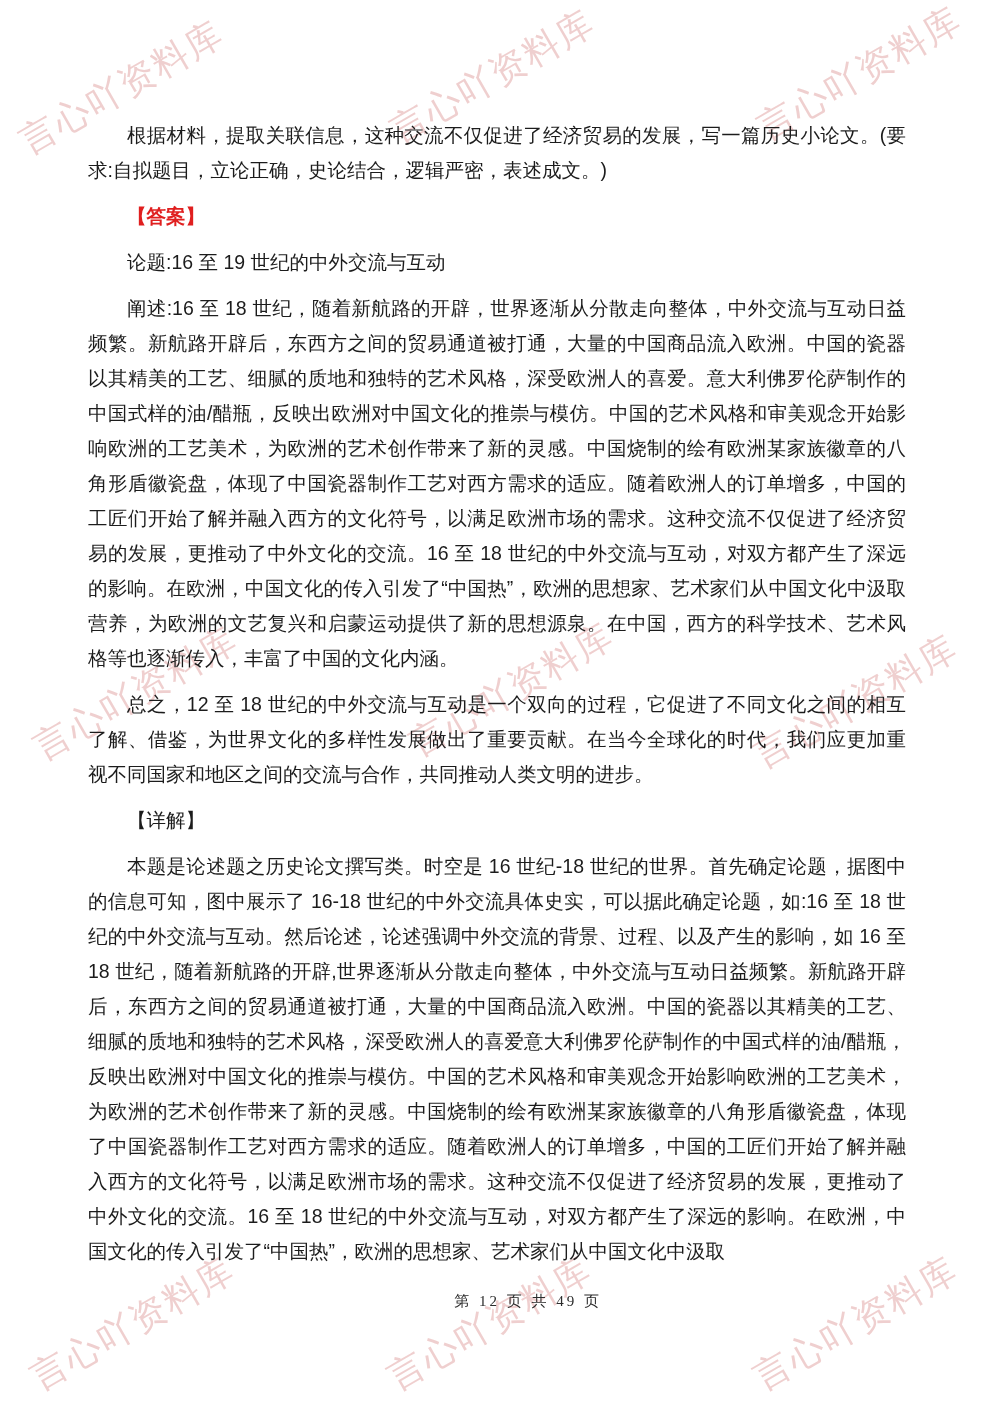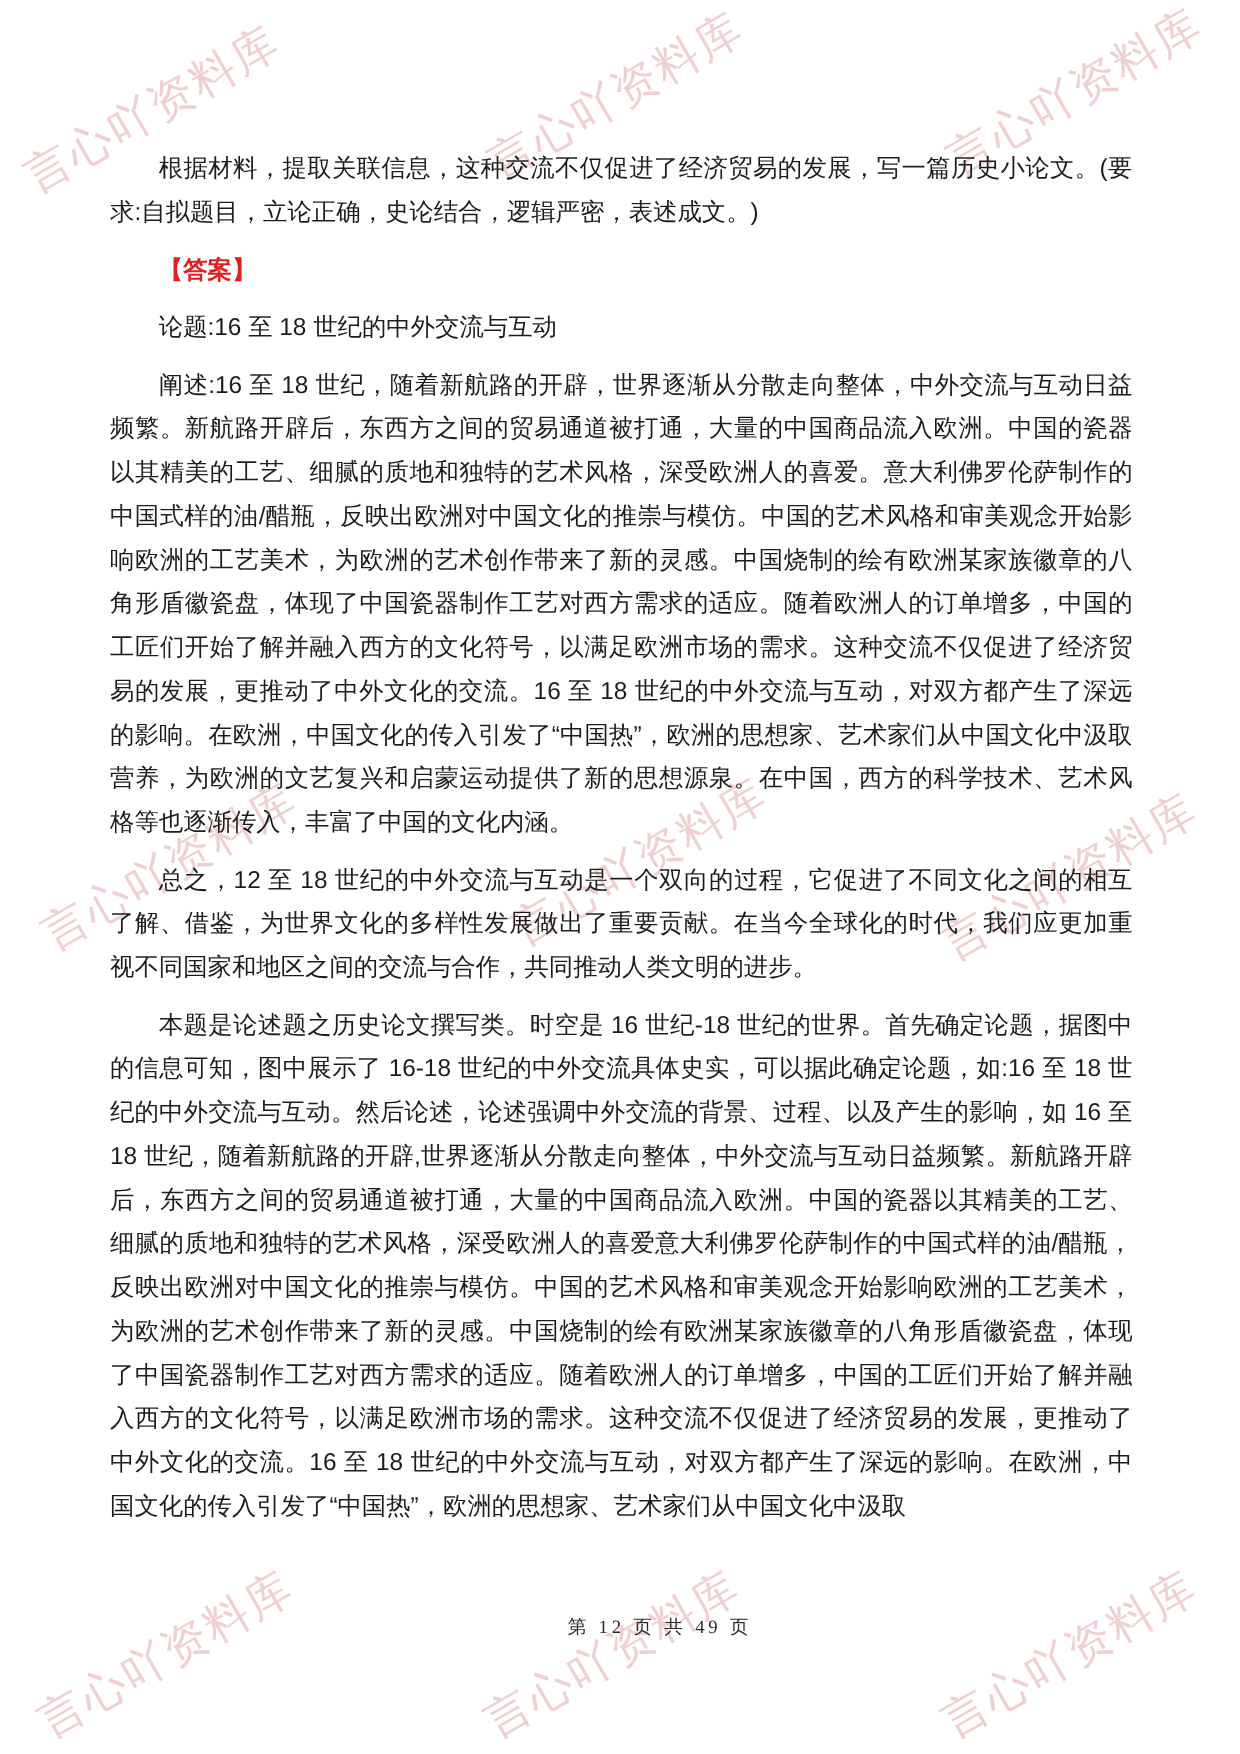--- a/index.html
+++ b/index.html
@@ -65,21 +65,22 @@
   <div class="wm" style="left: 136px; top: 694px; color: rgb(217, 138, 136);">言心吖资料库</div>
   <div class="wm" style="left: 512px; top: 690px; color: rgb(217, 138, 136);">言心吖资料库</div>
   <div class="wm" style="left: 856px; top: 702px; color: rgb(217, 138, 136);">言心吖资料库</div>
   <div class="wm" style="left: 133px; top: 1324px; color: rgb(217, 138, 136);">言心吖资料库</div>
   <div class="wm" style="left: 490px; top: 1324px; color: rgb(217, 138, 136);">言心吖资料库</div>
   <div class="wm" style="left: 856px; top: 1324px; color: rgb(217, 138, 136);">言心吖资料库</div>
 
   <div class="content">
     <p>根据材料，提取关联信息，这种交流不仅促进了经济贸易的发展，写一篇历史小论文。(要求:自拟题目，立论正确，史论结合，逻辑严密，表述成文。)</p>
     <p class="answer-label" style="color: rgb(224, 31, 31);">【答案】</p>
-    <p>论题:16 至 18 世纪的中外交流与互动</p>
+    <p>论题:16 至 19 世纪的中外交流与互动</p>
     <p>阐述:16 至 18 世纪，随着新航路的开辟，世界逐渐从分散走向整体，中外交流与互动日益频繁。新航路开辟后，东西方之间的贸易通道被打通，大量的中国商品流入欧洲。中国的瓷器以其精美的工艺、细腻的质地和独特的艺术风格，深受欧洲人的喜爱。意大利佛罗伦萨制作的中国式样的油/醋瓶，反映出欧洲对中国文化的推崇与模仿。中国的艺术风格和审美观念开始影响欧洲的工艺美术，为欧洲的艺术创作带来了新的灵感。中国烧制的绘有欧洲某家族徽章的八角形盾徽瓷盘，体现了中国瓷器制作工艺对西方需求的适应。随着欧洲人的订单增多，中国的工匠们开始了解并融入西方的文化符号，以满足欧洲市场的需求。这种交流不仅促进了经济贸易的发展，更推动了中外文化的交流。16 至 18 世纪的中外交流与互动，对双方都产生了深远的影响。在欧洲，中国文化的传入引发了“中国热”，欧洲的思想家、艺术家们从中国文化中汲取营养，为欧洲的文艺复兴和启蒙运动提供了新的思想源泉。在中国，西方的科学技术、艺术风格等也逐渐传入，丰富了中国的文化内涵。</p>
     <p>总之，12 至 18 世纪的中外交流与互动是一个双向的过程，它促进了不同文化之间的相互了解、借鉴，为世界文化的多样性发展做出了重要贡献。在当今全球化的时代，我们应更加重视不同国家和地区之间的交流与合作，共同推动人类文明的进步。</p>
+    <p>【详解】</p>
     <p>本题是论述题之历史论文撰写类。时空是 16 世纪-18 世纪的世界。首先确定论题，据图中的信息可知，图中展示了 16-18 世纪的中外交流具体史实，可以据此确定论题，如:16 至 18 世纪的中外交流与互动。然后论述，论述强调中外交流的背景、过程、以及产生的影响，如 16 至 18 世纪，随着新航路的开辟,世界逐渐从分散走向整体，中外交流与互动日益频繁。新航路开辟后，东西方之间的贸易通道被打通，大量的中国商品流入欧洲。中国的瓷器以其精美的工艺、细腻的质地和独特的艺术风格，深受欧洲人的喜爱意大利佛罗伦萨制作的中国式样的油/醋瓶，反映出欧洲对中国文化的推崇与模仿。中国的艺术风格和审美观念开始影响欧洲的工艺美术，为欧洲的艺术创作带来了新的灵感。中国烧制的绘有欧洲某家族徽章的八角形盾徽瓷盘，体现了中国瓷器制作工艺对西方需求的适应。随着欧洲人的订单增多，中国的工匠们开始了解并融入西方的文化符号，以满足欧洲市场的需求。这种交流不仅促进了经济贸易的发展，更推动了中外文化的交流。16 至 18 世纪的中外交流与互动，对双方都产生了深远的影响。在欧洲，中国文化的传入引发了“中国热”，欧洲的思想家、艺术家们从中国文化中汲取</p>
   </div>
 
   <div class="footer">第 12 页 共 49 页</div>
 
 </div>
 
 </body></html>

